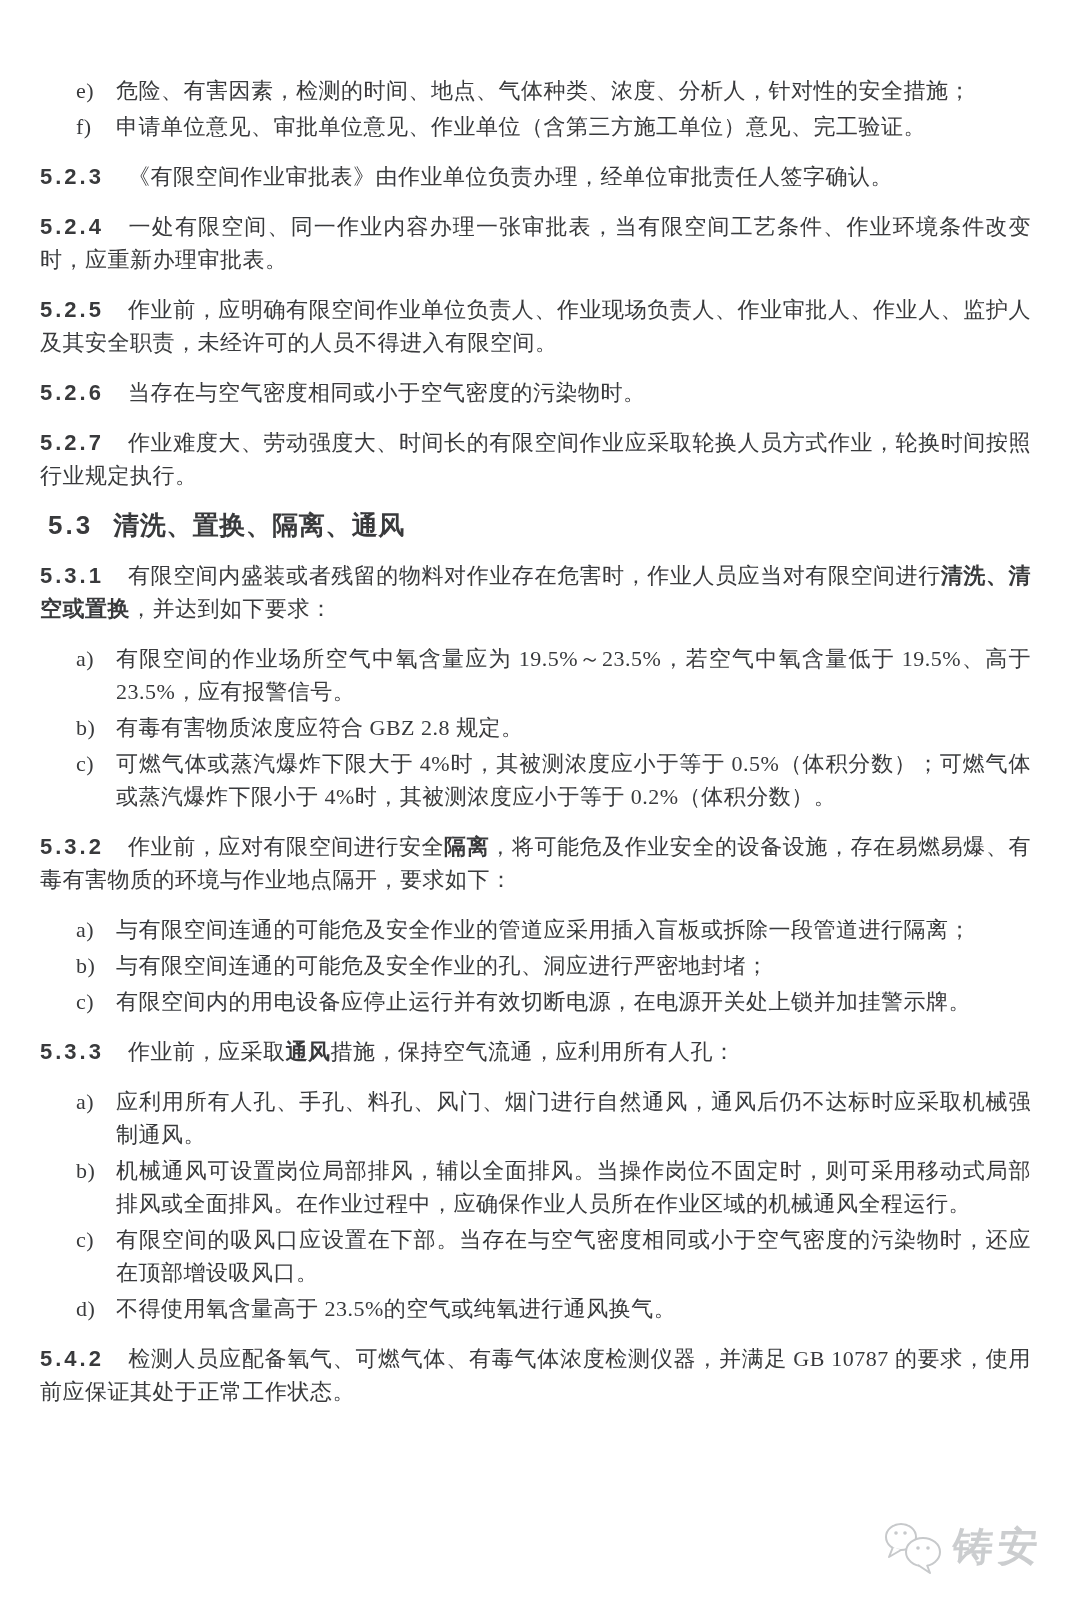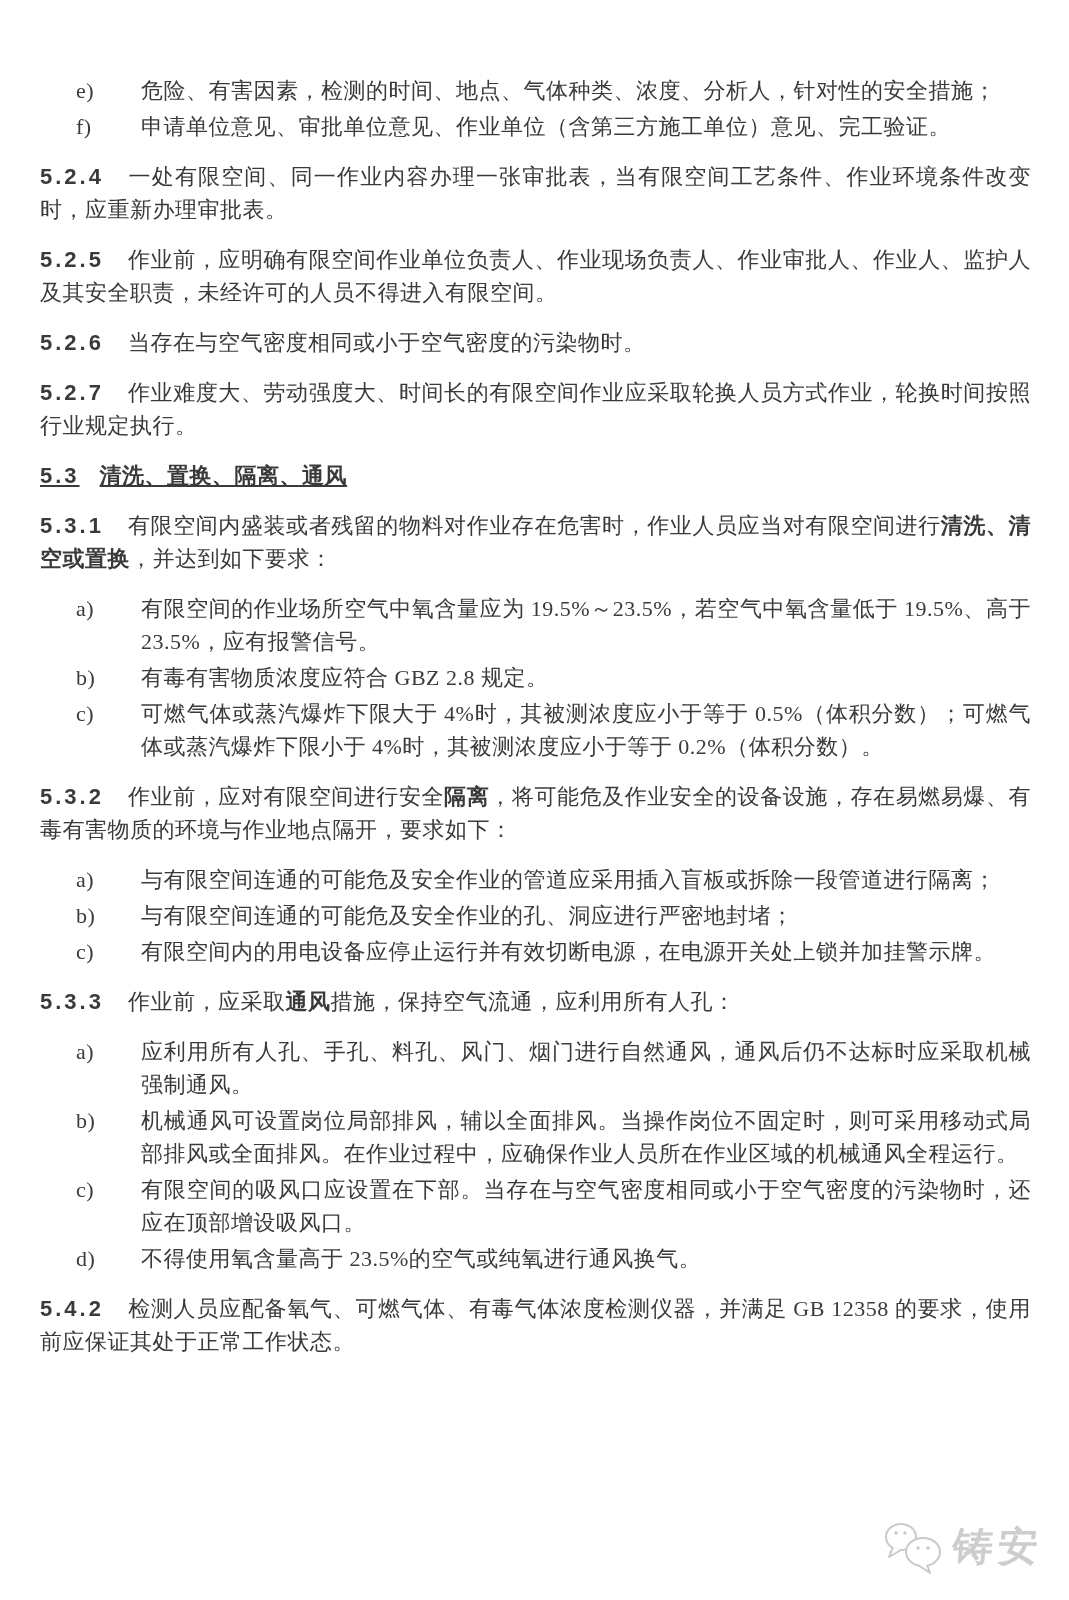--- a/index.html
+++ b/index.html
@@ -26,47 +26,46 @@
     letter-spacing: 0.5px;
   }
   .num {
     font-family: "Liberation Sans", "DejaVu Sans", sans-serif;
     font-weight: 700;
     letter-spacing: 3px;
     margin-right: 24px;
     white-space: nowrap;
   }
   .heading {
-    font-size: 22px;
+    font-size: 26px;
     line-height: 33px;
-    margin: 0 0 17px 0;
+    margin: 0 0 17px 8px;
     font-family: "Liberation Sans", "DejaVu Sans", sans-serif;
     font-weight: 700;
     letter-spacing: 0.5px;
-    text-decoration: underline;
   }
   .heading .num { margin-right: 20px; }
   .b {
     font-weight: 700;
     font-family: "Liberation Sans", "DejaVu Sans", sans-serif;
   }
   
   .blist {
     margin: 0 0 17px 0;
     padding-left: 36px;
   }
   .blist .item {
     display: flex;
     font-size: 22px;
     line-height: 33px;
     margin-bottom: 3px;
     letter-spacing: 0.5px;
   }
   .blist .m { width: 40px; flex: none; }
-  .blist .t { flex: 1; text-align: justify; margin-left: 25px; }
+  .blist .t { flex: 1; text-align: justify; }
   
   .watermark {
     position: absolute;
     right: 26px;
     bottom: 26px;
     display: flex;
     align-items: center;
     gap: 8px;
     pointer-events: none;
   }
@@ -88,20 +87,21 @@
       <div class="blist">
         <div class="item">
           <span class="m">e)</span>
           <span class="t"><span>危险、有害因素，检测的时间、地点、气体种类、浓度、分析人，针对性的安全措施；</span></span>
         </div>
         <div class="item">
           <span class="m">f)</span>
           <span class="t"><span>申请单位意见、审批单位意见、作业单位（含第三方施工单位）意见、完工验证。</span></span>
         </div>
       </div>
+      <p class="clause"><span class="num">5.2.3</span><span>《有限空间作业审批表》由作业单位负责办理，经单位审批责任人签字确认。</span></p>
       <p class="clause"><span class="num">5.2.4</span><span>一处有限空间、同一作业内容办理一张审批表，当有限空间工艺条件、作业环境条件改变时，应重新办理审批表。</span></p>
       <p class="clause"><span class="num">5.2.5</span><span>作业前，应明确有限空间作业单位负责人、作业现场负责人、作业审批人、作业人、监护人及其安全职责，未经许可的人员不得进入有限空间。</span></p>
       <p class="clause"><span class="num">5.2.6</span><span>当存在与空气密度相同或小于空气密度的污染物时。</span></p>
       <p class="clause"><span class="num">5.2.7</span><span>作业难度大、劳动强度大、时间长的有限空间作业应采取轮换人员方式作业，轮换时间按照行业规定执行。</span></p>
       <p class="heading"><span class="num">5.3</span><span class="b">清洗、置换、隔离、通风</span></p>
       <p class="clause"><span class="num">5.3.1</span><span>有限空间内盛装或者残留的物料对作业存在危害时，作业人员应当对有限空间进行</span><span class="b">清洗、清空或置换</span><span>，并达到如下要求：</span></p>
       <div class="blist">
         <div class="item">
           <span class="m">a)</span>
           <span class="t"><span>有限空间的作业场所空气中氧含量应为 19.5%～23.5%，若空气中氧含量低于 19.5%、高于 23.5%，应有报警信号。</span></span>
@@ -142,21 +142,21 @@
         </div>
         <div class="item">
           <span class="m">c)</span>
           <span class="t"><span>有限空间的吸风口应设置在下部。当存在与空气密度相同或小于空气密度的污染物时，还应在顶部增设吸风口。</span></span>
         </div>
         <div class="item">
           <span class="m">d)</span>
           <span class="t"><span>不得使用氧含量高于 23.5%的空气或纯氧进行通风换气。</span></span>
         </div>
       </div>
-      <p class="clause"><span class="num">5.4.2</span><span>检测人员应配备氧气、可燃气体、有毒气体浓度检测仪器，并满足 GB 12358 的要求，使用前应保证其处于正常工作状态。</span></p>
+      <p class="clause"><span class="num">5.4.2</span><span>检测人员应配备氧气、可燃气体、有毒气体浓度检测仪器，并满足 GB 10787 的要求，使用前应保证其处于正常工作状态。</span></p>
     </div>
 
   <div class="watermark">
     <svg width="64" height="54" viewBox="0 0 64 54" xmlns="http://www.w3.org/2000/svg">
       <g stroke="#c7c9cb" stroke-width="2" fill="#ffffff">
         <ellipse cx="20" cy="17" rx="15" ry="13"></ellipse>
         <path d="M12 27 L8 37 L20 30" stroke-linejoin="round"></path>
       </g>
       <circle cx="15" cy="13" r="1.8" fill="#c7c9cb"></circle>
       <circle cx="24" cy="13" r="1.8" fill="#c7c9cb"></circle>

